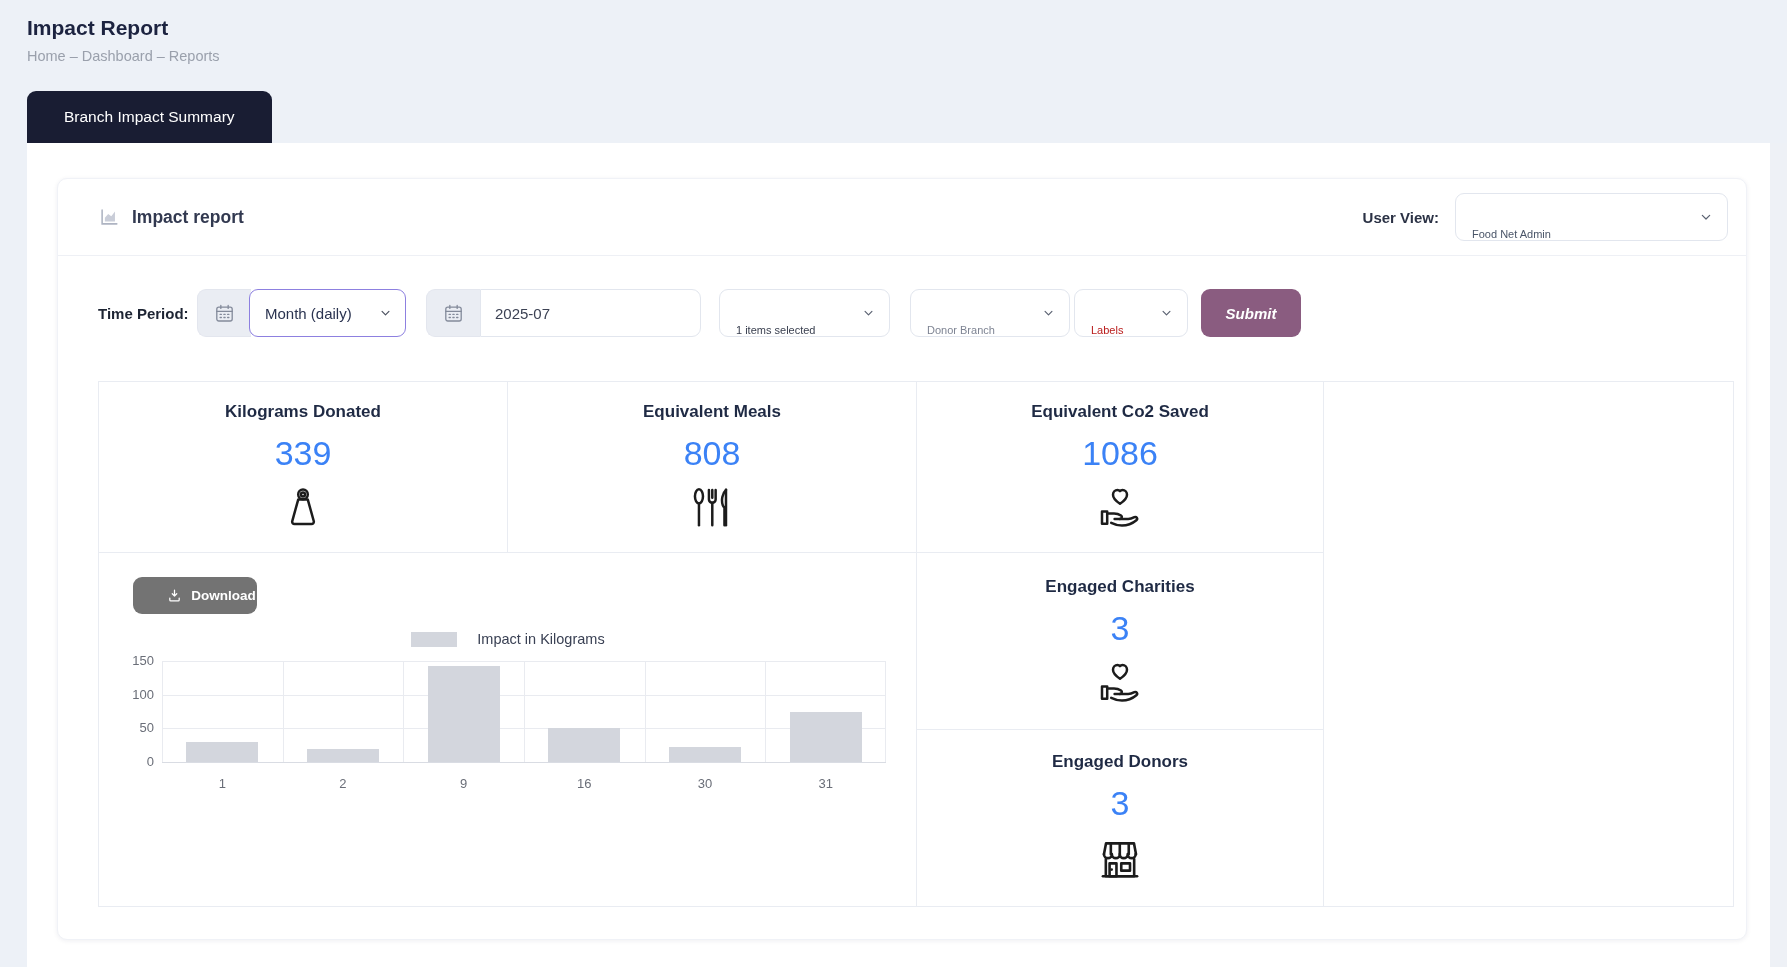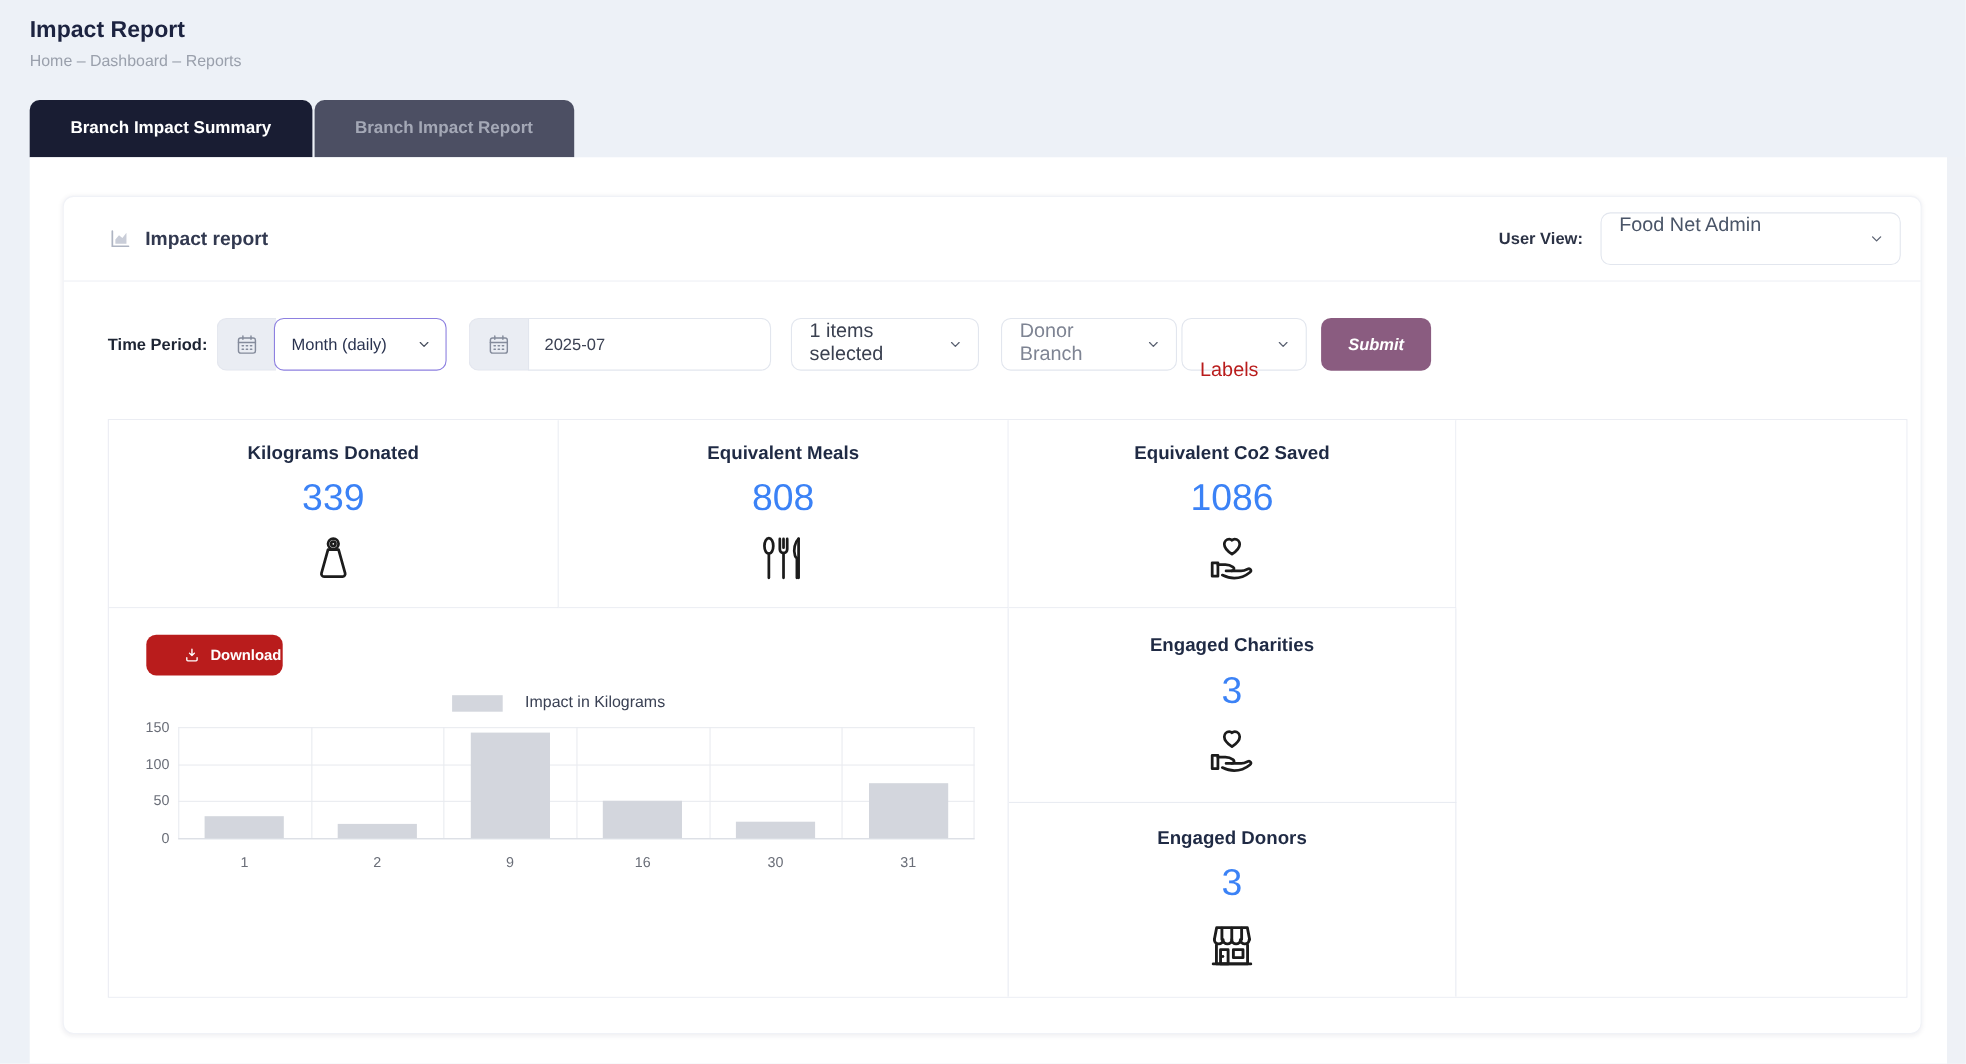--- a/index.html
+++ b/index.html
@@ -17,21 +17,21 @@
   
   .page-title { left:27px; top:16px; font-size:21px; font-weight:700; color:#1c2340; }
   .breadcrumb { left:27px; top:48px; font-size:14.5px; color:#9aa0ac; display:flex; gap:4px; align-items:center; }
   .breadcrumb .crumb { color:#9aa0ac; cursor:pointer; }
   .breadcrumb .sep { color:#9aa0ac; }
 
   
   .tabs { left:27px; top:91px; display:flex; }
   .tab {
     height:52px; padding:12px 37px; display:flex; align-items:center; justify-content:center;
-    font-size:15.5px; font-weight:700; border-radius:9px 9px 0 0; cursor:pointer;
+    font-size:15.5px; font-weight:400; border-radius:9px 9px 0 0; cursor:pointer;
     background:#4c4f63; color:#a4a8b6; margin-right:2px;
   }
   .tab.active { background:#191d33; color:#ffffff; }
 
   
   .main-panel { left:27px; top:143px; width:1743px; height:824px; background:#ffffff; }
   .right-strip { right:0; top:143px; width:17px; height:824px; background:#eef1f6; }
   .card {
     left:57px; top:178px; width:1690px; height:762px; background:#ffffff;
     border:1px solid #f0f2f7; border-radius:10px;
@@ -40,22 +40,22 @@
   .card-header {
     height:77px; border-bottom:1px solid #eef0f5;
     display:flex; align-items:center; padding:0 18px 0 40px;
   }
   .card-title-wrap { display:flex; align-items:center; gap:12px; }
   .card-title { font-size:17.5px; font-weight:600; color:#323950; }
   .user-view { margin-left:auto; display:flex; align-items:center; gap:16px; }
   .user-view-label { font-size:15px; font-weight:600; color:#2b3245; }
   .select-box {
     height:48px; background:#fff; border:1px solid #e2e6ee; border-radius:9px;
-    display:flex; align-items:flex-start; padding:0 38px 0 16px; position:relative;
-    font-size:18px; color:#4a5568; cursor:pointer;
+    display:flex; align-items:flex-end; padding:0 38px 0 16px; position:relative;
+    font-size:11px; color:#4a5568; cursor:pointer;
   }
   .select-box .chev { position:absolute; right:13px; top:50%; transform:translateY(-50%); }
   .user-view .select-box { width:273px; }
 
   
   .filter-label { left:40px; top:126px; font-size:15px; font-weight:600; color:#1d2433; }
   .control { position:absolute; top:110px; height:48px; }
   .input-group { display:flex; height:48px; }
   .addon {
     width:54px; background:#eaedf3; border:1px solid #e3e6ee; border-right:none;
@@ -126,21 +126,20 @@
 <div class="abs breadcrumb" id="breadcrumb">
     <span class="crumb">Home</span>
     <span class="sep">–</span>
     <span class="crumb">Dashboard</span>
     <span class="sep">–</span>
     <span class="crumb">Reports</span>
   </div>
 
 <div class="abs tabs" id="tabs">
     <div class="tab active" style="background: rgb(25, 29, 51);">Branch Impact Summary</div>
-    <div class="tab" style="background: rgb(76, 79, 99);">Branch Impact Report</div>
   </div>
 
 <div class="abs main-panel"></div>
 <div class="abs right-strip"></div>
 
 <div class="abs card">
 
   <div class="card-header">
     <div class="card-title-wrap">
       <span>
@@ -268,21 +267,21 @@
           <path d="M3 13.3h2.6v6.1H3z"></path>
           <path d="M5.6 14.2h3.4c1.3 0 2.5.4 3.5 1.1.8.6.4 1.7-.6 1.7H9.3"></path>
           <path d="M11.9 17h4.2c1 0 2.1-.4 3.1-.9 1-.5 1.9.8 1 1.5-1.7 1.4-4.6 2.7-7.2 2.7-1.8 0-3.5-.5-5.4-1.4"></path>
         </svg>
       </div>
     </div>
 
     <div class="cell cell-empty"></div>
 
     <div class="cell cell-chart b-r">
-      <button class="btn download-btn accent-bg" style="background: #b91c1c; padding-left: 33px;">
+      <button class="btn download-btn accent-bg" style="background: #737373; padding-left: 33px;">
         <span>
           <svg width="15" height="15" viewBox="0 0 24 24" fill="none" stroke="#ffffff" stroke-width="2" stroke-linecap="round" stroke-linejoin="round">
             <path d="M12 3.5v9.3m0 0 3.6-3.6M12 12.8 8.4 9.2"></path>
             <path d="M4.5 16v3a1.5 1.5 0 0 0 1.5 1.5h12A1.5 1.5 0 0 0 19.5 19v-3"></path>
           </svg>
         </span>
         <span>Download</span>
       </button>
 
       <div class="legend-row">

